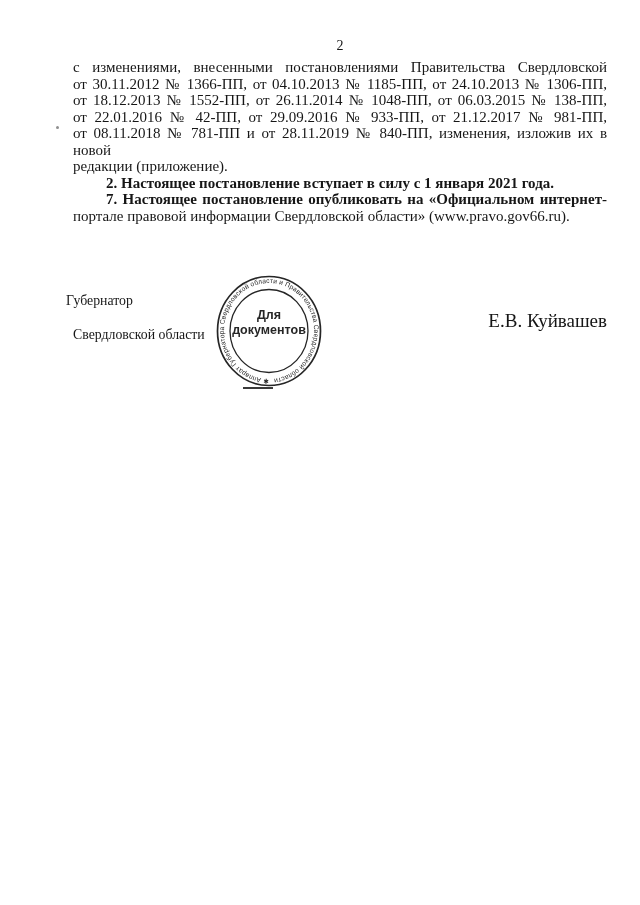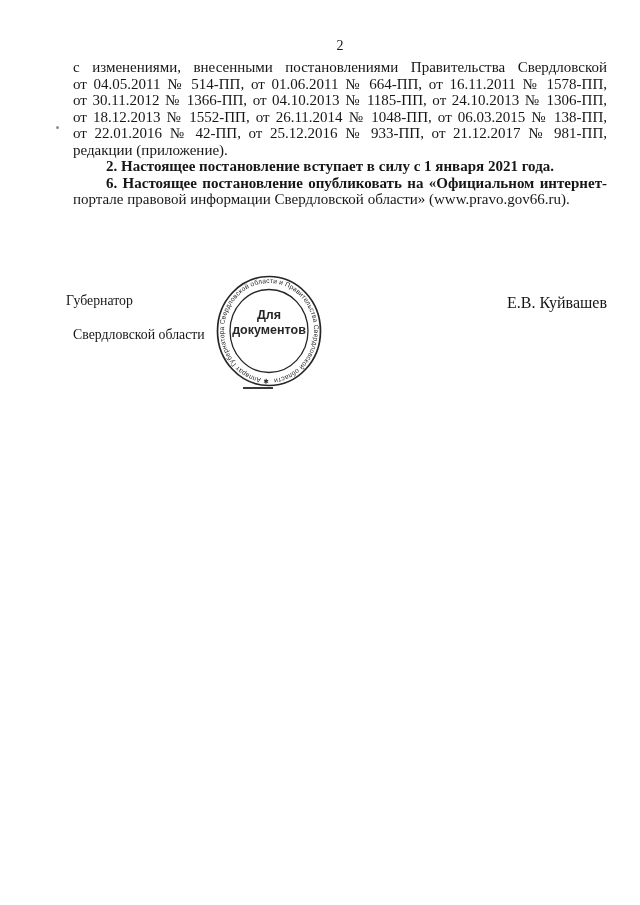--- a/index.html
+++ b/index.html
@@ -23,22 +23,22 @@
     top: 59px; left: 73px; width: 534px;
     font-size: 15px;
     line-height: 16.5px;
   }
   .ln { min-height: 16.5px; white-space: normal; }
   .just { text-align: justify; text-align-last: justify; }
   .ind { text-indent: 33px; font-weight: bold; }
   .sig-title1 { position: absolute; top: 293px; left: 66px; font-size: 13.8px; }
   .sig-title2 { position: absolute; top: 310px; left: 73px; font-size: 13.8px; margin-top: 17px; }
   .sig-name {
-    position: absolute; top: 294px; left: 73px; width: 534px;
-    text-align: right; font-size: 16px;
+    position: absolute; top: 310px; left: 73px; width: 534px;
+    text-align: right; font-size: 19px;
   }
   .stamp {
     position: absolute;
     left: 215px; top: 274px;
     width: 108px; height: 114px;
   }
   .stamp-ring-text {
     font-family: "Liberation Sans", "DejaVu Sans", sans-serif;
     font-size: 6.8px;
     letter-spacing: 0.2px;
@@ -65,27 +65,27 @@
 </style>
 </head>
 <body>
 
 <div class="page">
 
   <div class="pagenum">2</div>
 
   <div class="body-text">
     <div class="ln just">с изменениями, внесенными постановлениями Правительства Свердловской</div>
-    <div class="ln just">от 04.05.2011 № 514-ПП, от 01.06.2011 № 664-ПП, от 16.11.2011 № 1578-ПП,</div>
     <div class="ln just">от 30.11.2012 № 1366-ПП, от 04.10.2013 № 1185-ПП, от 24.10.2013 № 1306-ПП,</div>
     <div class="ln just">от 18.12.2013 № 1552-ПП, от 26.11.2014 № 1048-ПП, от 06.03.2015 № 138-ПП,</div>
-    <div class="ln just">от 22.01.2016 № 42-ПП, от 25.12.2016 № 933-ПП, от 21.12.2017 № 981-ПП,</div>
+    <div class="ln just">от 22.01.2016 № 42-ПП, от 29.09.2016 № 933-ПП, от 21.12.2017 № 981-ПП,</div>
+    <div class="ln just">от 08.11.2018 № 781-ПП и от 28.11.2019 № 840-ПП, изменения, изложив их в новой</div>
     <div class="ln">редакции (приложение).</div>
     <div class="ln ind">2. Настоящее постановление вступает в силу с 1 января 2021 года.</div>
-    <div class="ln just ind">6. Настоящее постановление опубликовать на «Официальном интернет-</div>
+    <div class="ln just ind">7. Настоящее постановление опубликовать на «Официальном интернет-</div>
     <div class="ln">портале правовой информации Свердловской области» (www.pravo.gov66.ru).</div>
   </div>
 
   <div class="sig-title1">Губернатор</div>
   <div class="sig-title2">Свердловской области</div>
   <div class="sig-name">Е.В. Куйвашев</div>
 
   <svg class="stamp" viewBox="0 0 108 114" xmlns="http://www.w3.org/2000/svg">
     <defs>
       <path id="ringPath" d="M 54,105 A 45,48 0 1 1 54,9 A 45,48 0 1 1 54,105" fill="none"></path>

